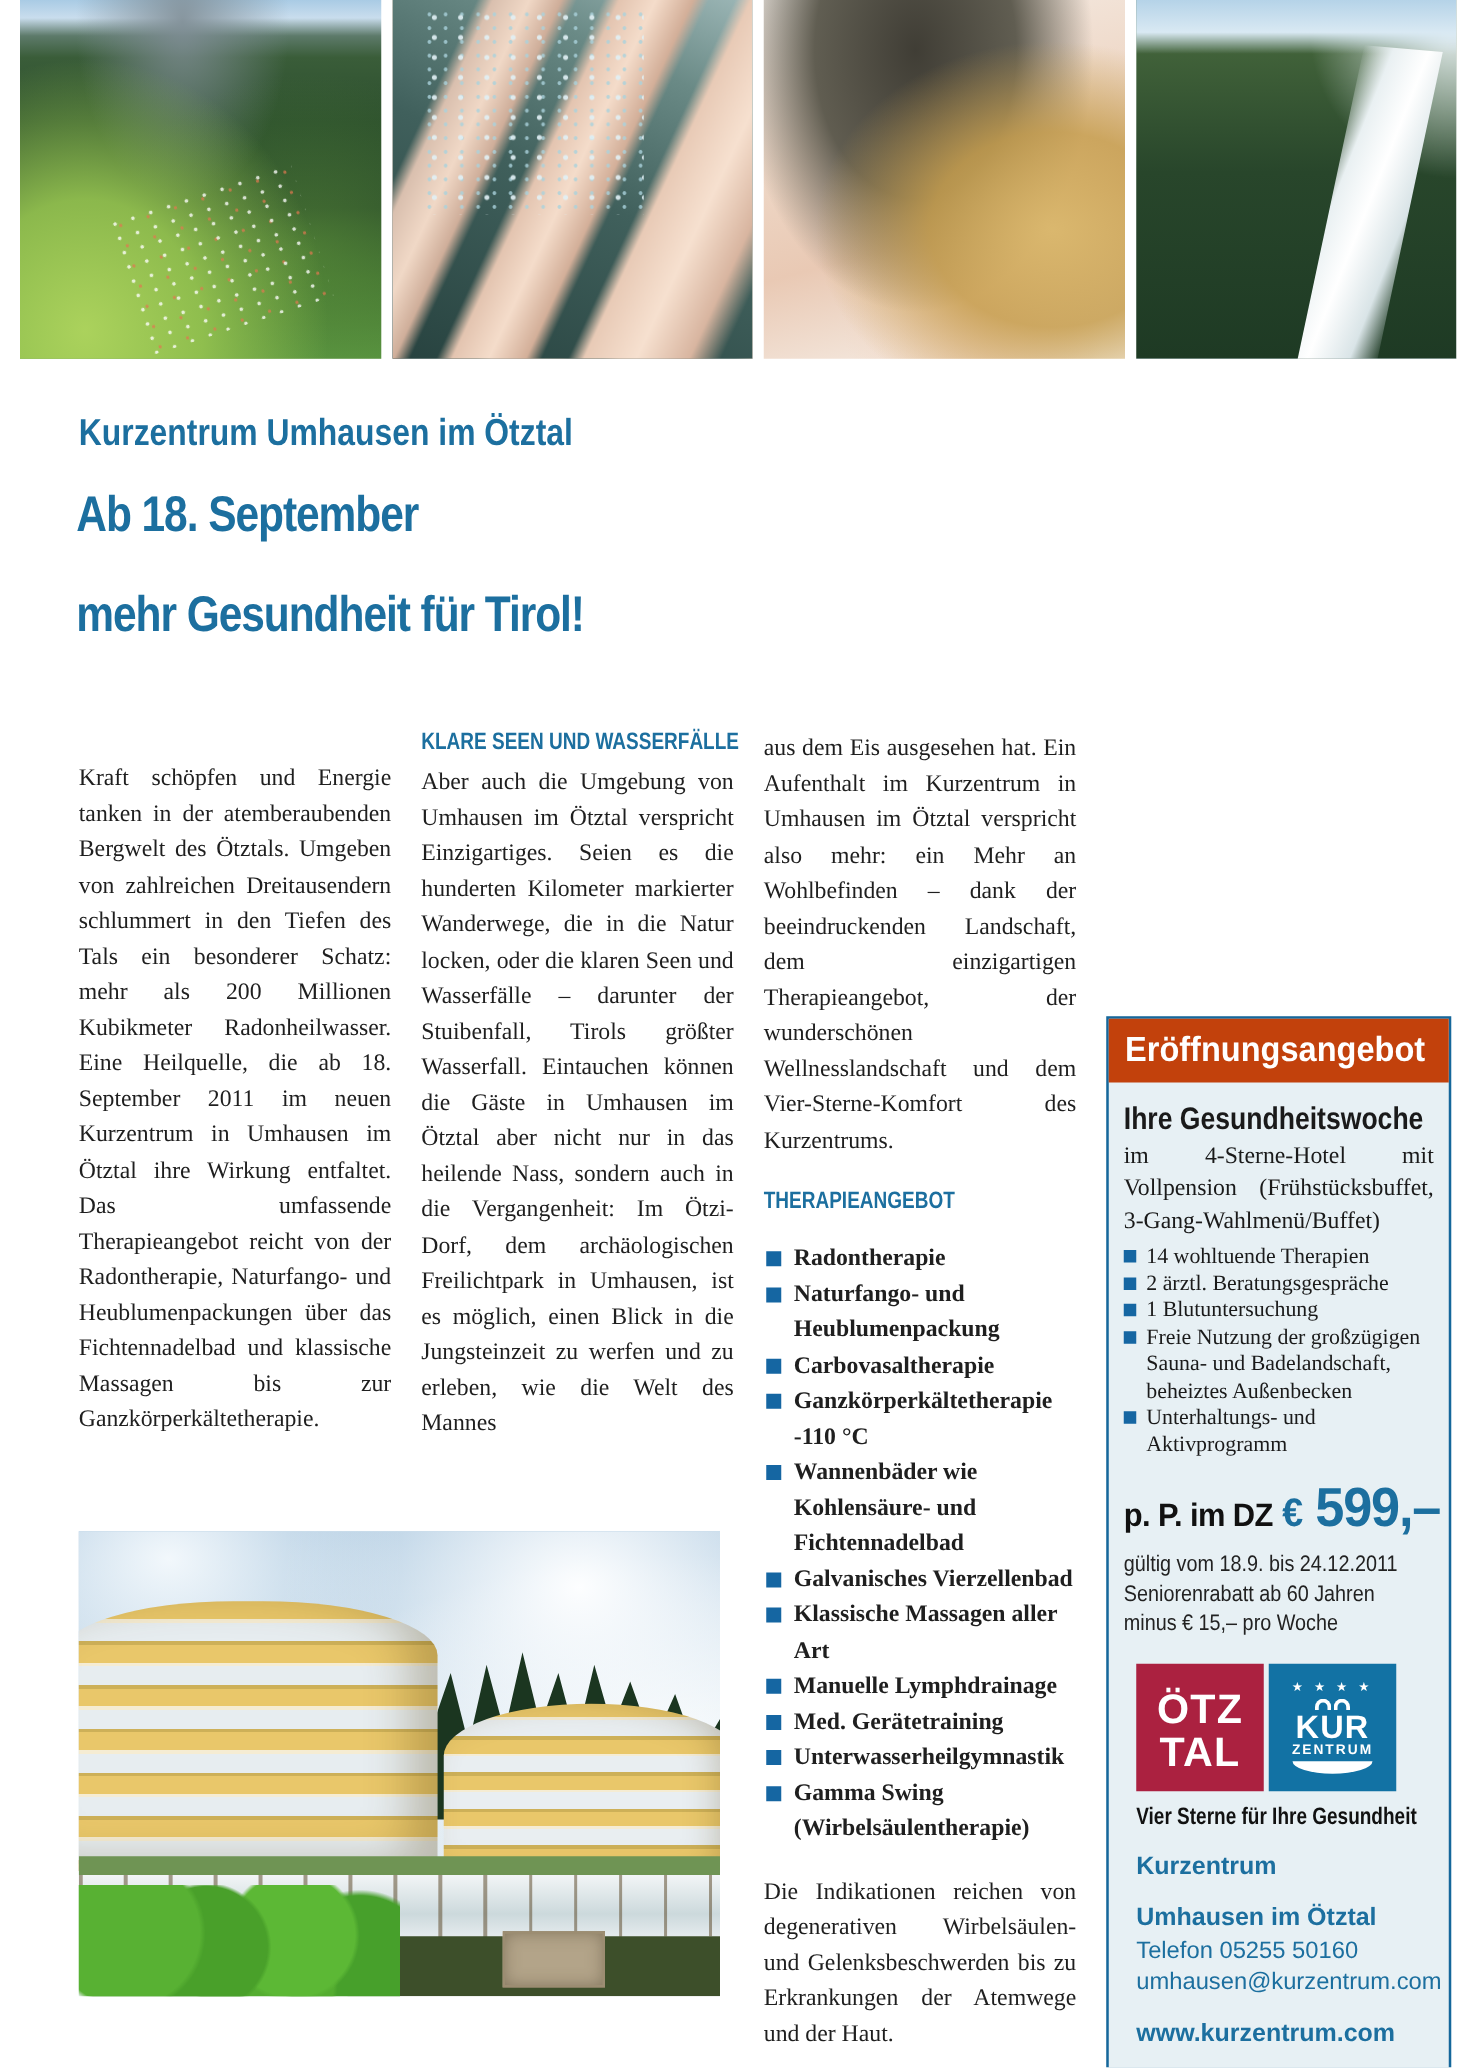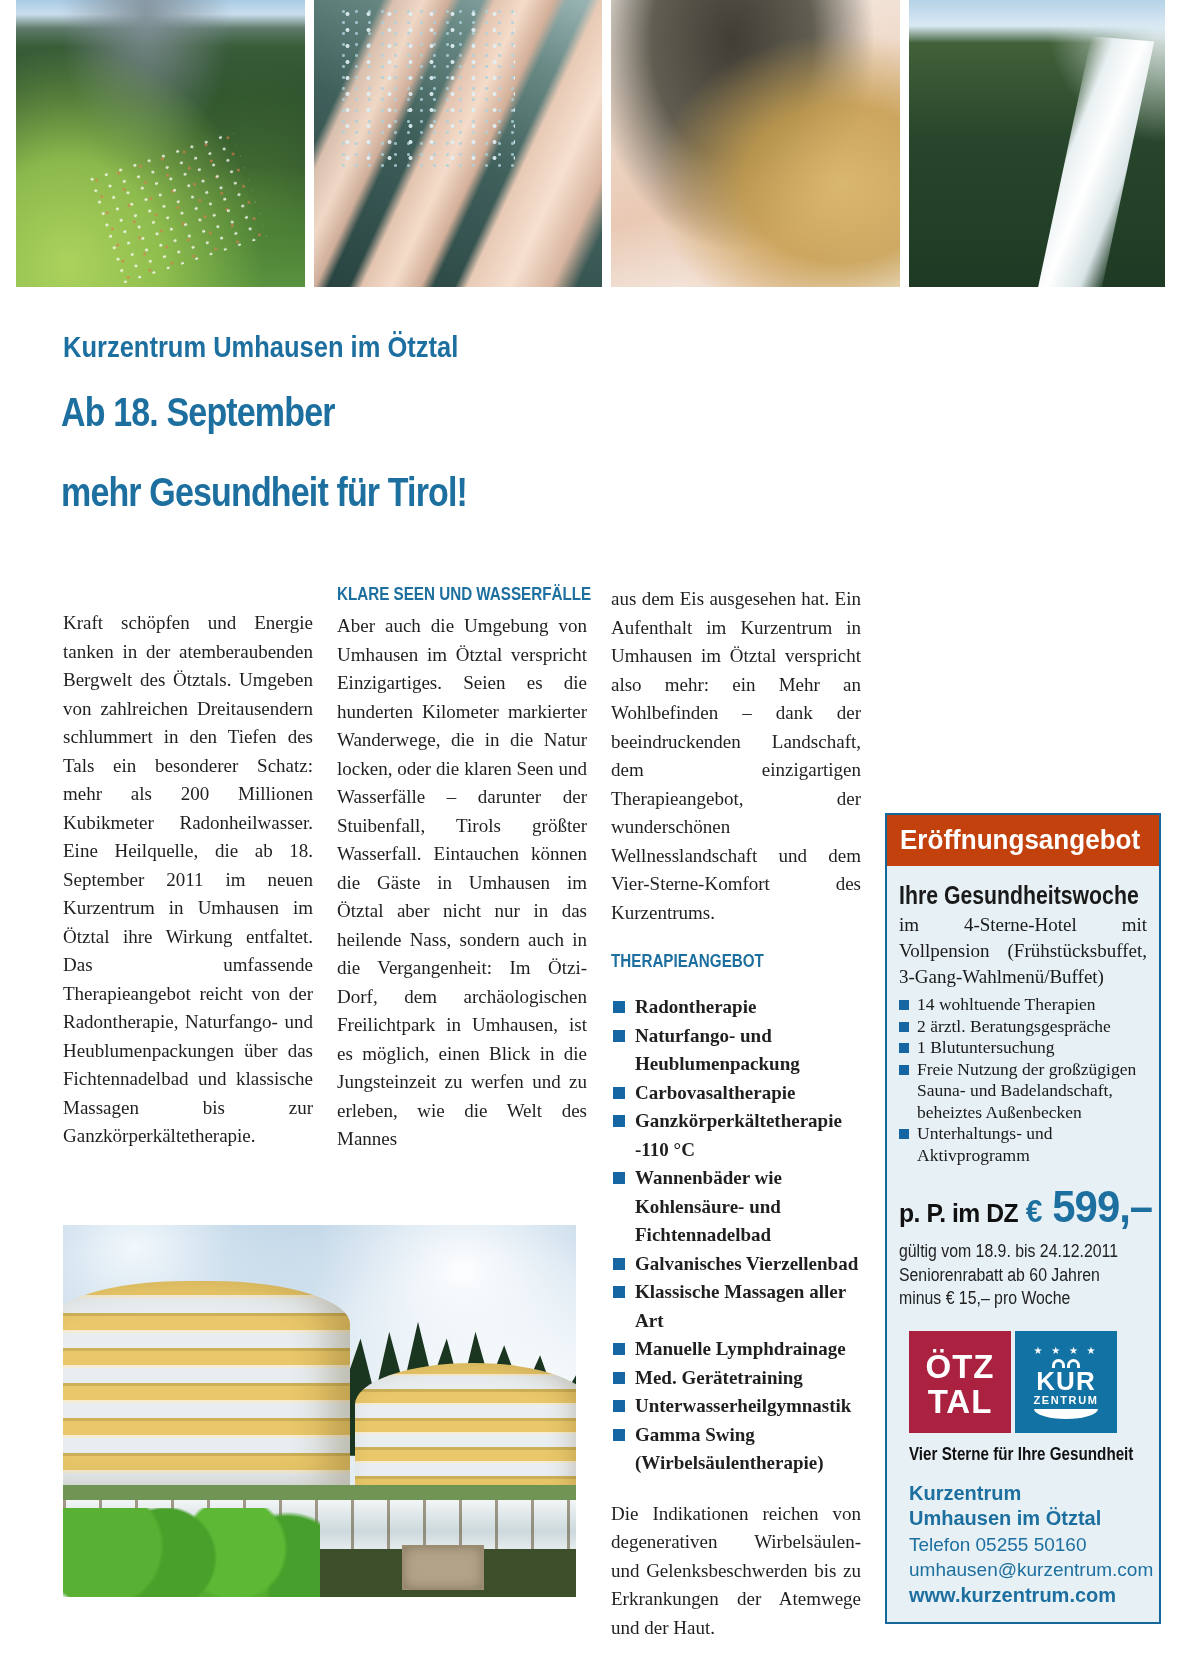--- a/index.html
+++ b/index.html
@@ -129,21 +129,21 @@
   .kur-stars { font-size:10px; letter-spacing:3px; line-height:12px; }
   .kur-fountain { display:flex; gap:2px; height:9px; margin-top:2px; }
   .kur-fountain i { display:block; width:13px; height:9px; border:3px solid #fff; border-bottom:none;
                     border-radius:7px 7px 0 0; }
   .kur-name { font-weight:bold; font-size:26px; line-height:26px; letter-spacing:1px; }
   .kur-sub { font-weight:bold; font-size:11px; line-height:12px; letter-spacing:1.6px; }
   .kur-arc { width:64px; height:10px; background:#fff; border-radius:0 0 32px 32px / 0 0 10px 10px; margin-top:3px; }
   .tagline { font-weight:bold; font-size:19px; color:#111; white-space:nowrap;
              transform:scaleX(.8); transform-origin:0 50%; margin:0 0 16px 10px; }
   .contact { margin-left:10px; color:#1c6f9f; font-size:19px; line-height:25.5px; }
-  .contact .b { font-weight:bold; font-size:20px; }
+  .contact .b { font-weight:bold; font-size:20px;margin-top:16px; }
 </style>
 </head>
 <body>
 
 <div class="page">
 
   <div class="photo-strip">
     <div class="photo p1"></div>
     <div class="photo p2"></div>
     <div class="photo p3"></div>

